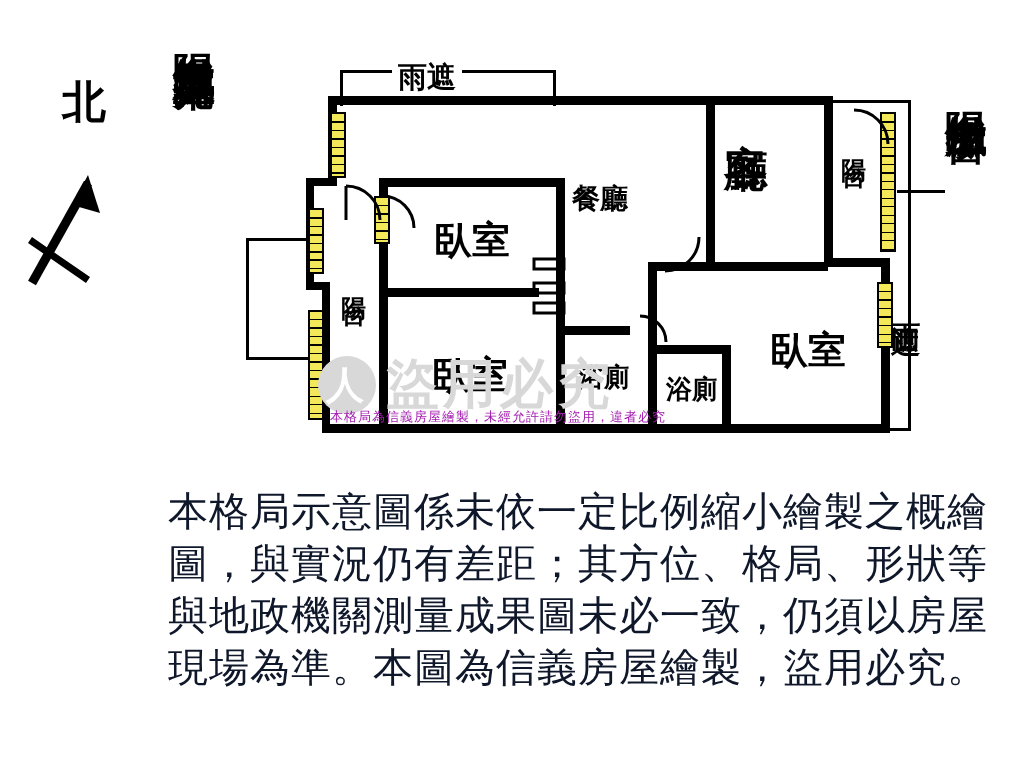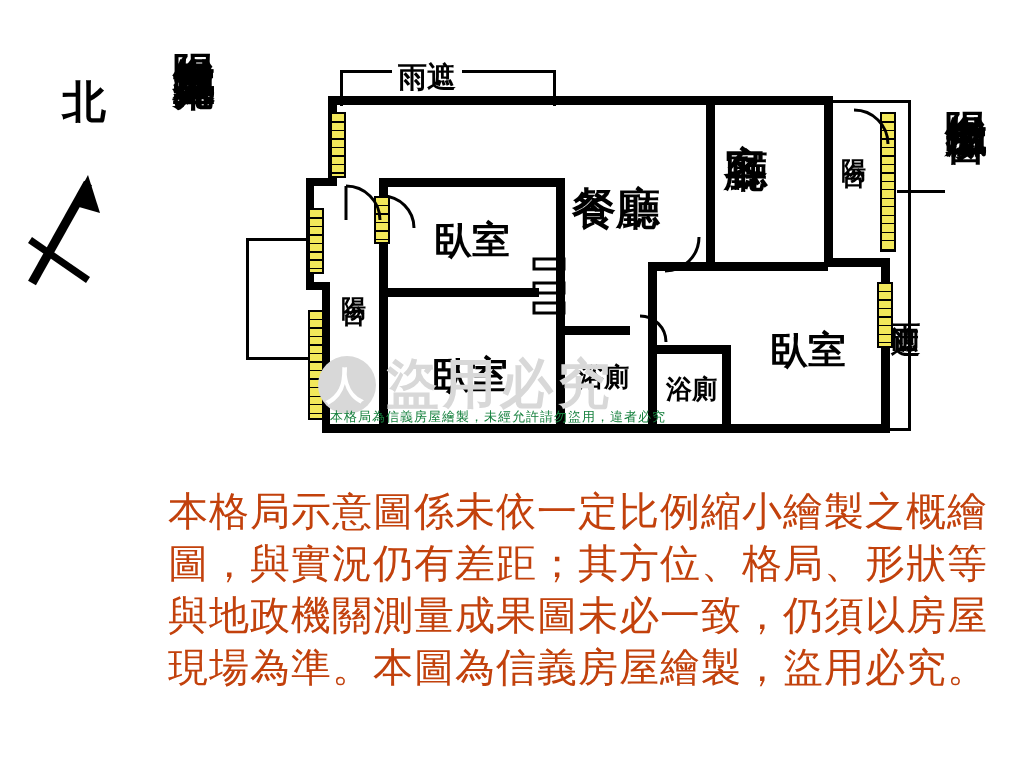--- a/index.html
+++ b/index.html
@@ -88,37 +88,37 @@
     display: flex;
     align-items: center;
     justify-content: center;
     margin-right: 10px;
   }
   .wm-fine {
     position: absolute;
     left: 330px;
     top: 408px;
     width: 380px;
-    color: #15803d;
+    color: #a21caf;
     font-size: 13px;
     letter-spacing: 1px;
     font-weight: normal;
   }
 
   
   .disclaimer {
     position: absolute;
     left: 168px;
     top: 485px;
     width: 840px;
     font-family: "DejaVu Serif", "Liberation Serif", serif;
     font-size: 40px;
     line-height: 1.30;
     letter-spacing: 1px;
-    color: #c2410c;
+    color: #0f172a;
   }
 
   
   .room {
     position: absolute;
     font-weight: bold;
     color: #000000;
     font-family: "DejaVu Sans", "Liberation Sans", sans-serif;
   }
 </style>
@@ -226,21 +226,21 @@
     <rect x="4" y="48" width="30" height="10" fill="none" stroke="#000" stroke-width="3"></rect>
   </svg>
 
 
   <div class="room" style="left:434px;top:215px;font-size:38px;">臥室</div>
 
   <div class="room" style="left:432px;top:350px;font-size:38px;">臥室</div>
 
   <div class="room" style="left:770px;top:325px;font-size:38px;">臥室</div>
 
-  <div class="room" style="left:572px;top:180px;font-size:44px;">餐廳</div>
+  <div class="room" style="left:572px;top:180px;font-size:28px;">餐廳</div>
 
   <div class="room vtext" style="left:723px;top:108px;height:135px;font-size:44px;">客廳</div>
 
   <div class="room vtext" style="left:340px;top:278px;height:78px;font-size:25px;">陽台</div>
 
   <div class="room vtext" style="left:840px;top:140px;height:78px;font-size:25px;">陽台</div>
 
   <div class="room" style="left:578px;top:360px;font-size:26px;">浴廁</div>
 
   <div class="room" style="left:666px;top:372px;font-size:26px;">浴廁</div>

